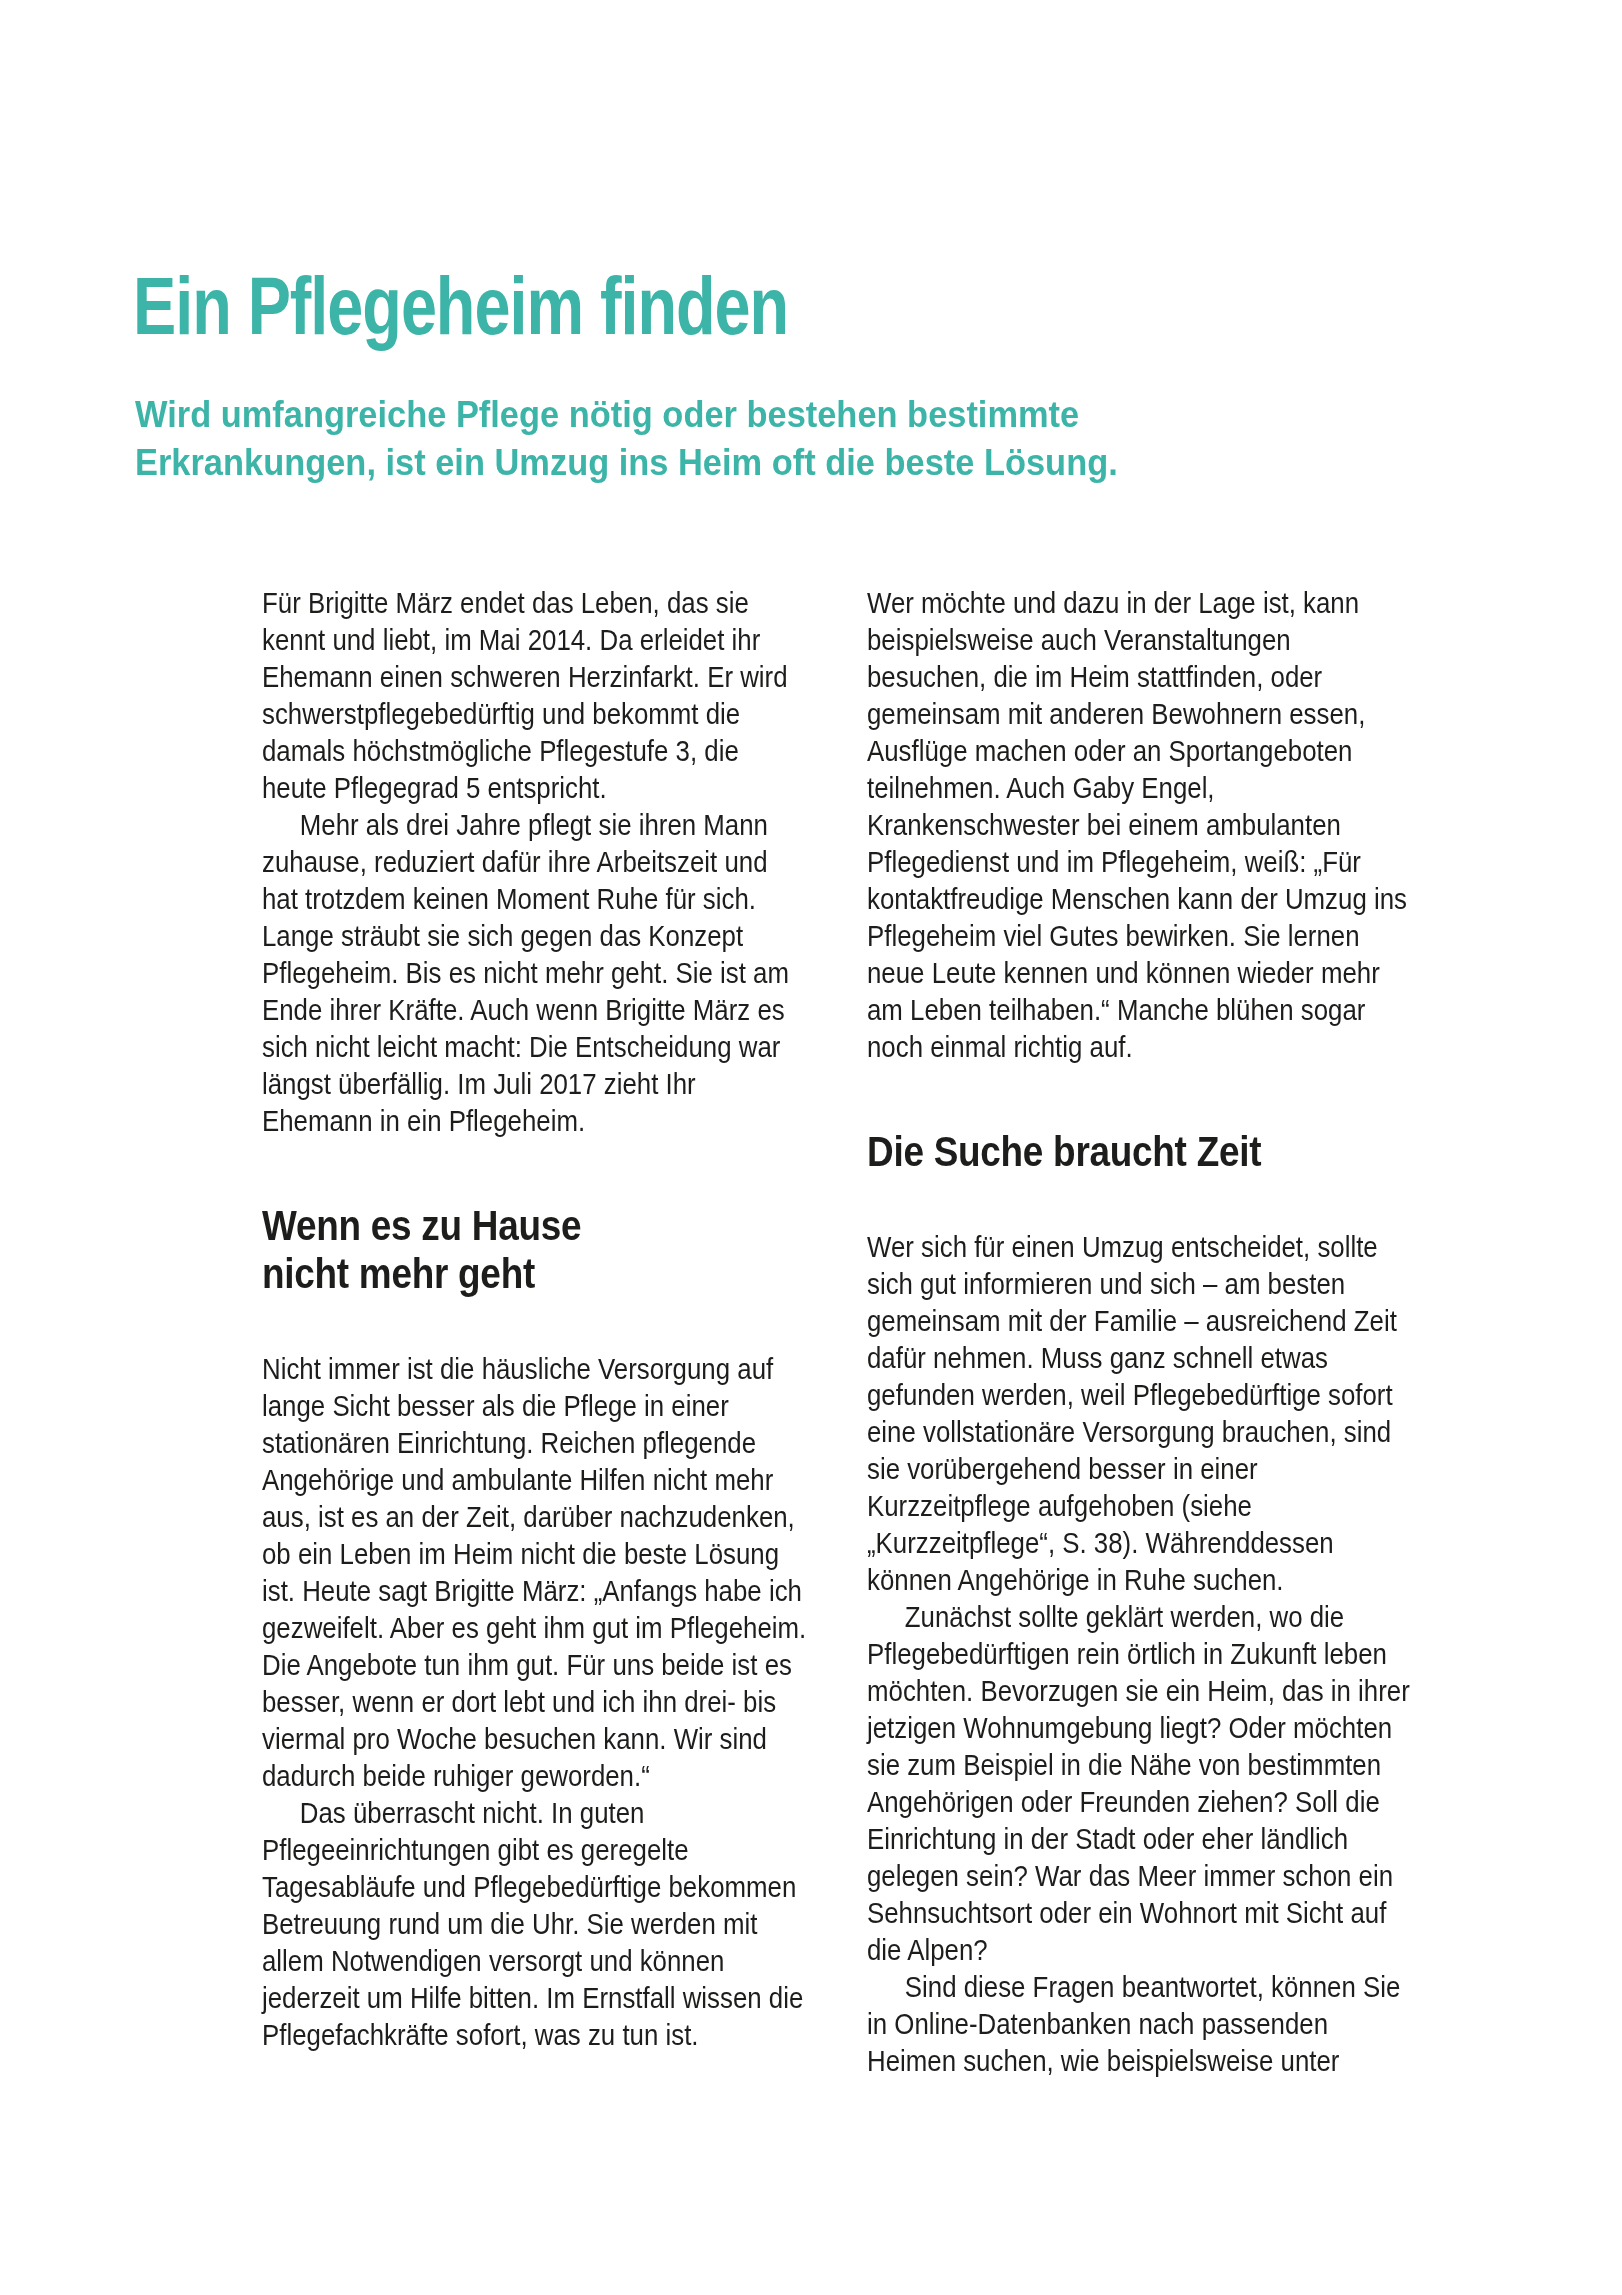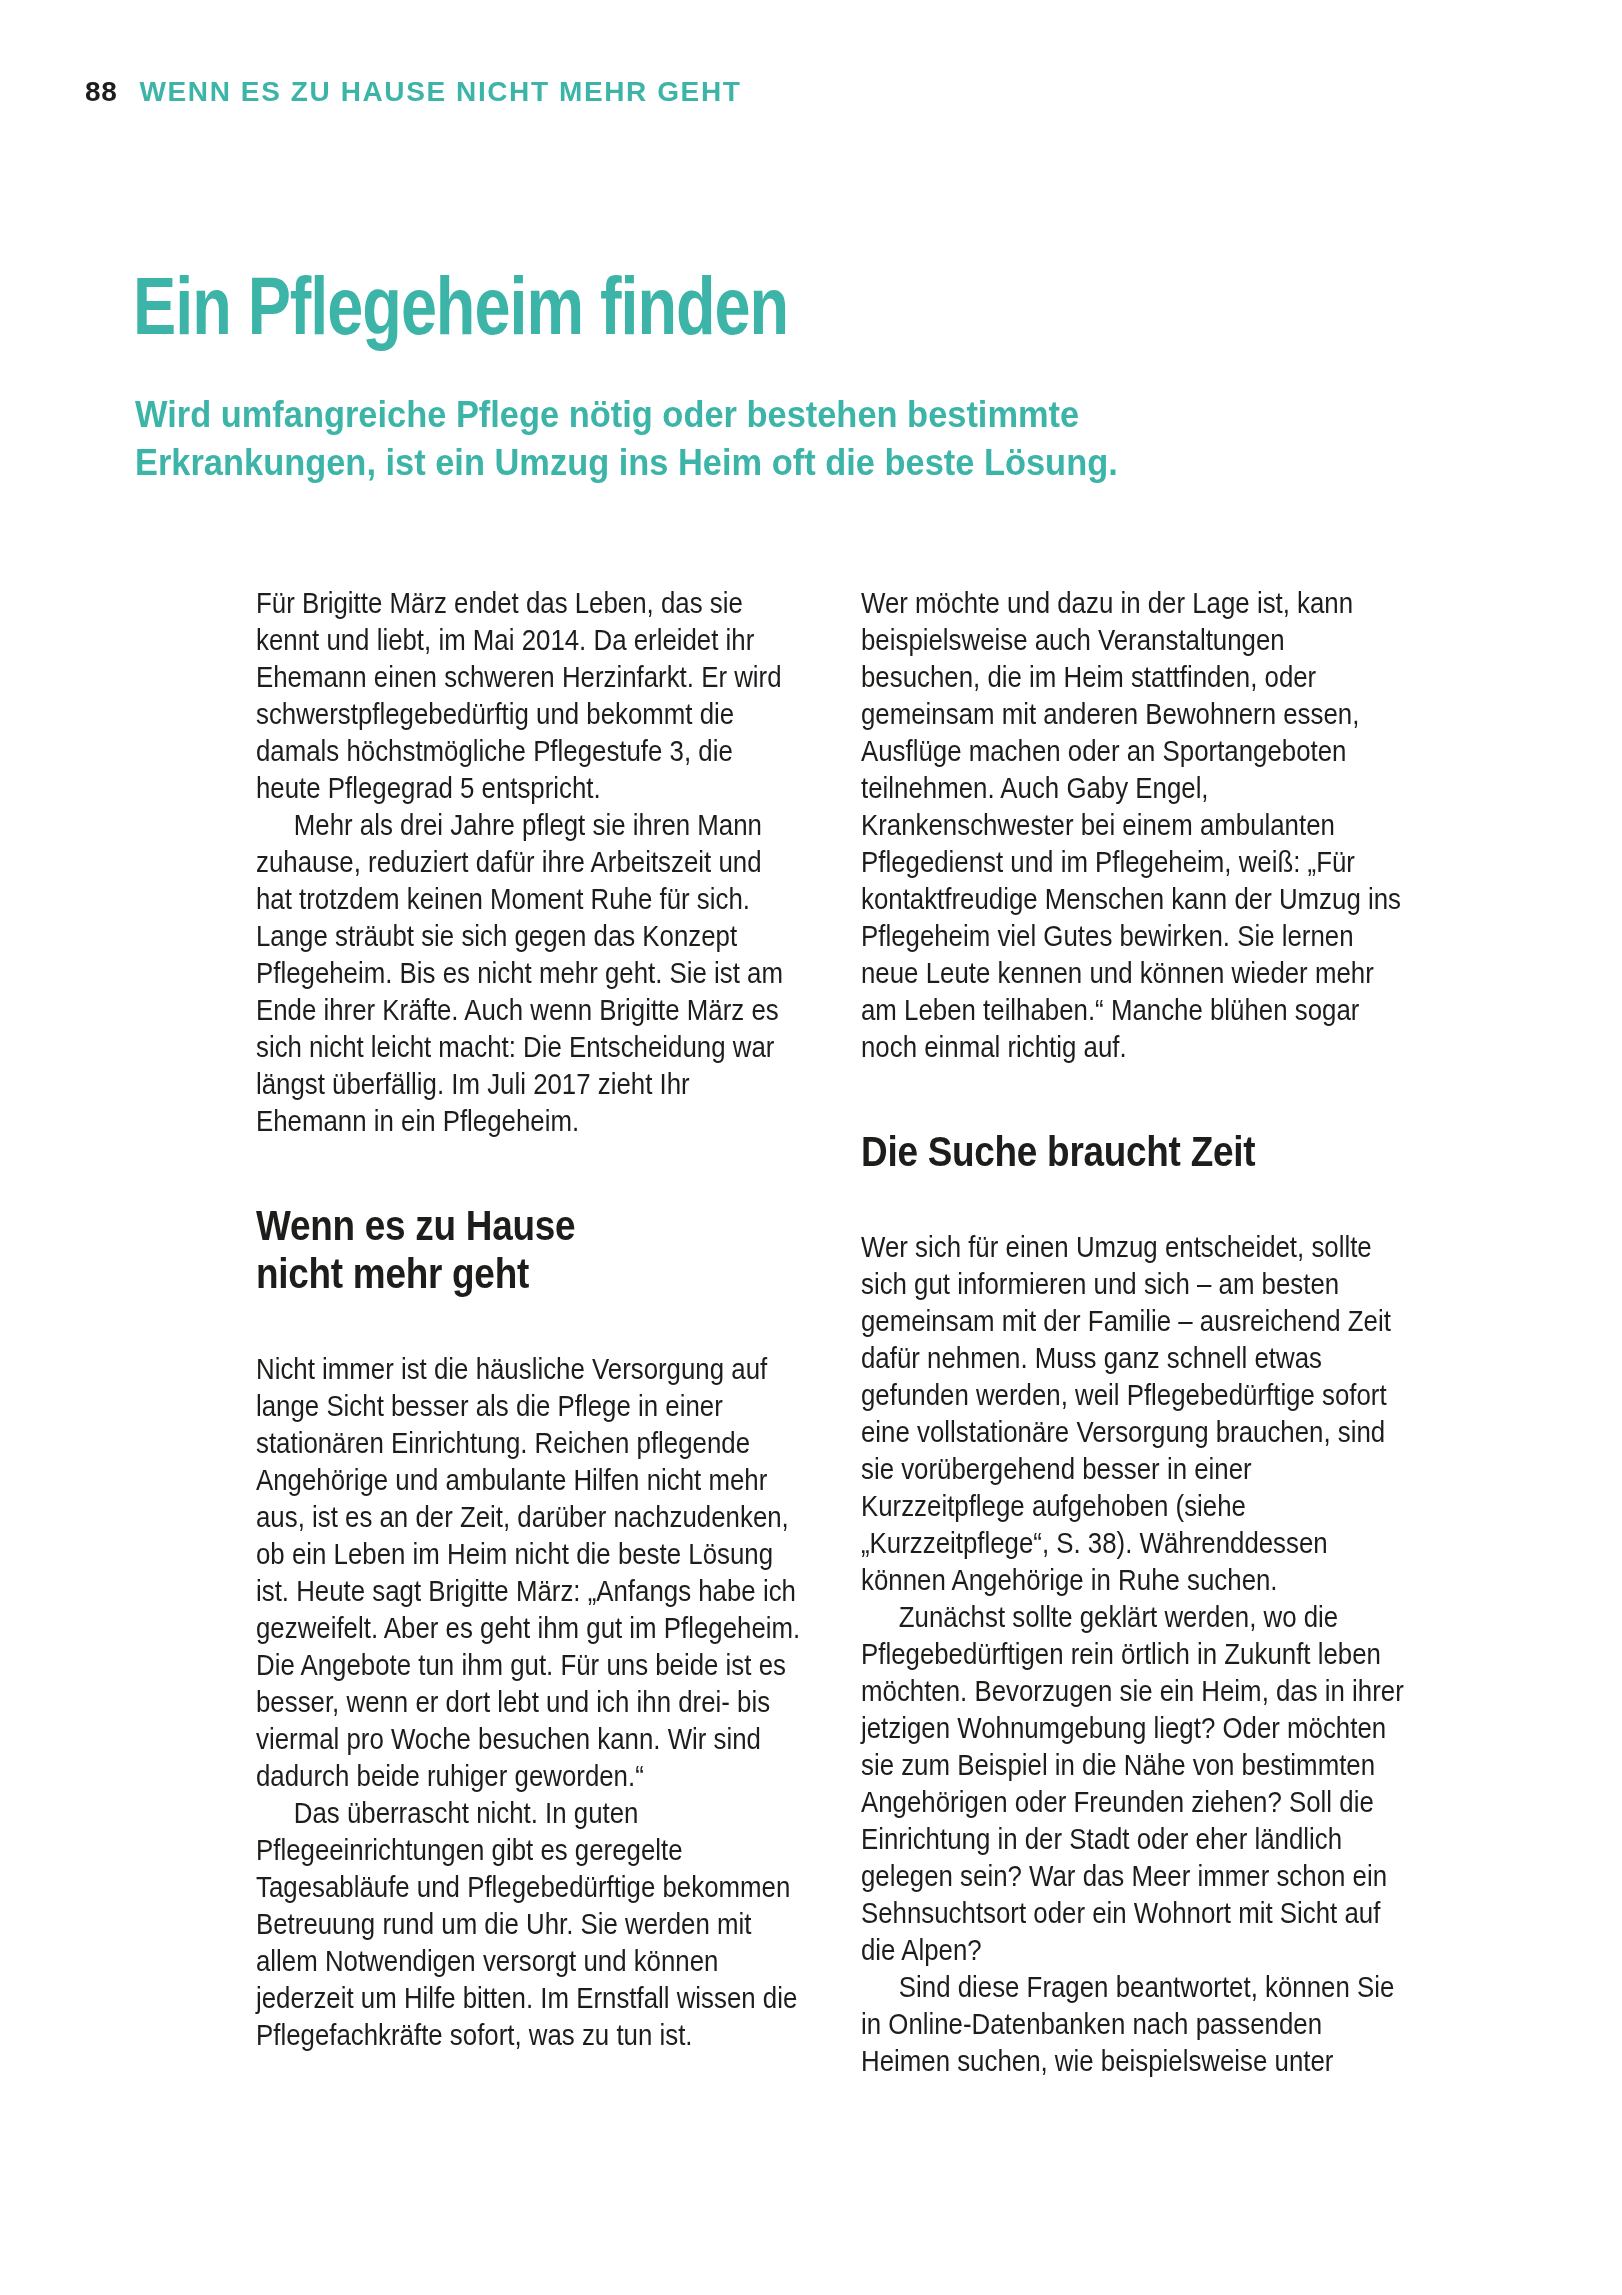--- a/index.html
+++ b/index.html
@@ -65,21 +65,21 @@
     line-height: 48px;
     white-space: nowrap;
     transform: scaleX(0.93);
     transform-origin: left top;
   }
   .article-subtitle span { display: block; }
 
   
   .body-cols {
     position: absolute;
-    left: 256px;
+    left: 262px;
     top: 584px;
     width: 1152px;
     display: flex;
     gap: 59px;
   }
   .col { width: 546px; }
   .col-inner {
     width: 622px;
     transform: scaleX(0.879);
     transform-origin: left top;
@@ -98,24 +98,20 @@
     letter-spacing: -0.3px;
     margin: 63px 0 52px 0;
   }
   .col-inner h3 span { display: block; }
 </style>
 </head>
 <body>
 
 <div class="page">
 
-  <div class="pagehead">
-    <span class="page-num">88</span>
-    <span class="running-head">WENN ES ZU HAUSE NICHT MEHR GEHT</span>
-  </div>
 
   <div class="article-title">Ein Pflegeheim finden</div>
 
   <div class="article-subtitle">
     <span>Wird umfangreiche Pflege nötig oder bestehen bestimmte</span>
     <span>Erkrankungen, ist ein Umzug ins Heim oft die beste Lösung.</span>
   </div>
 
   <div class="body-cols">
 

